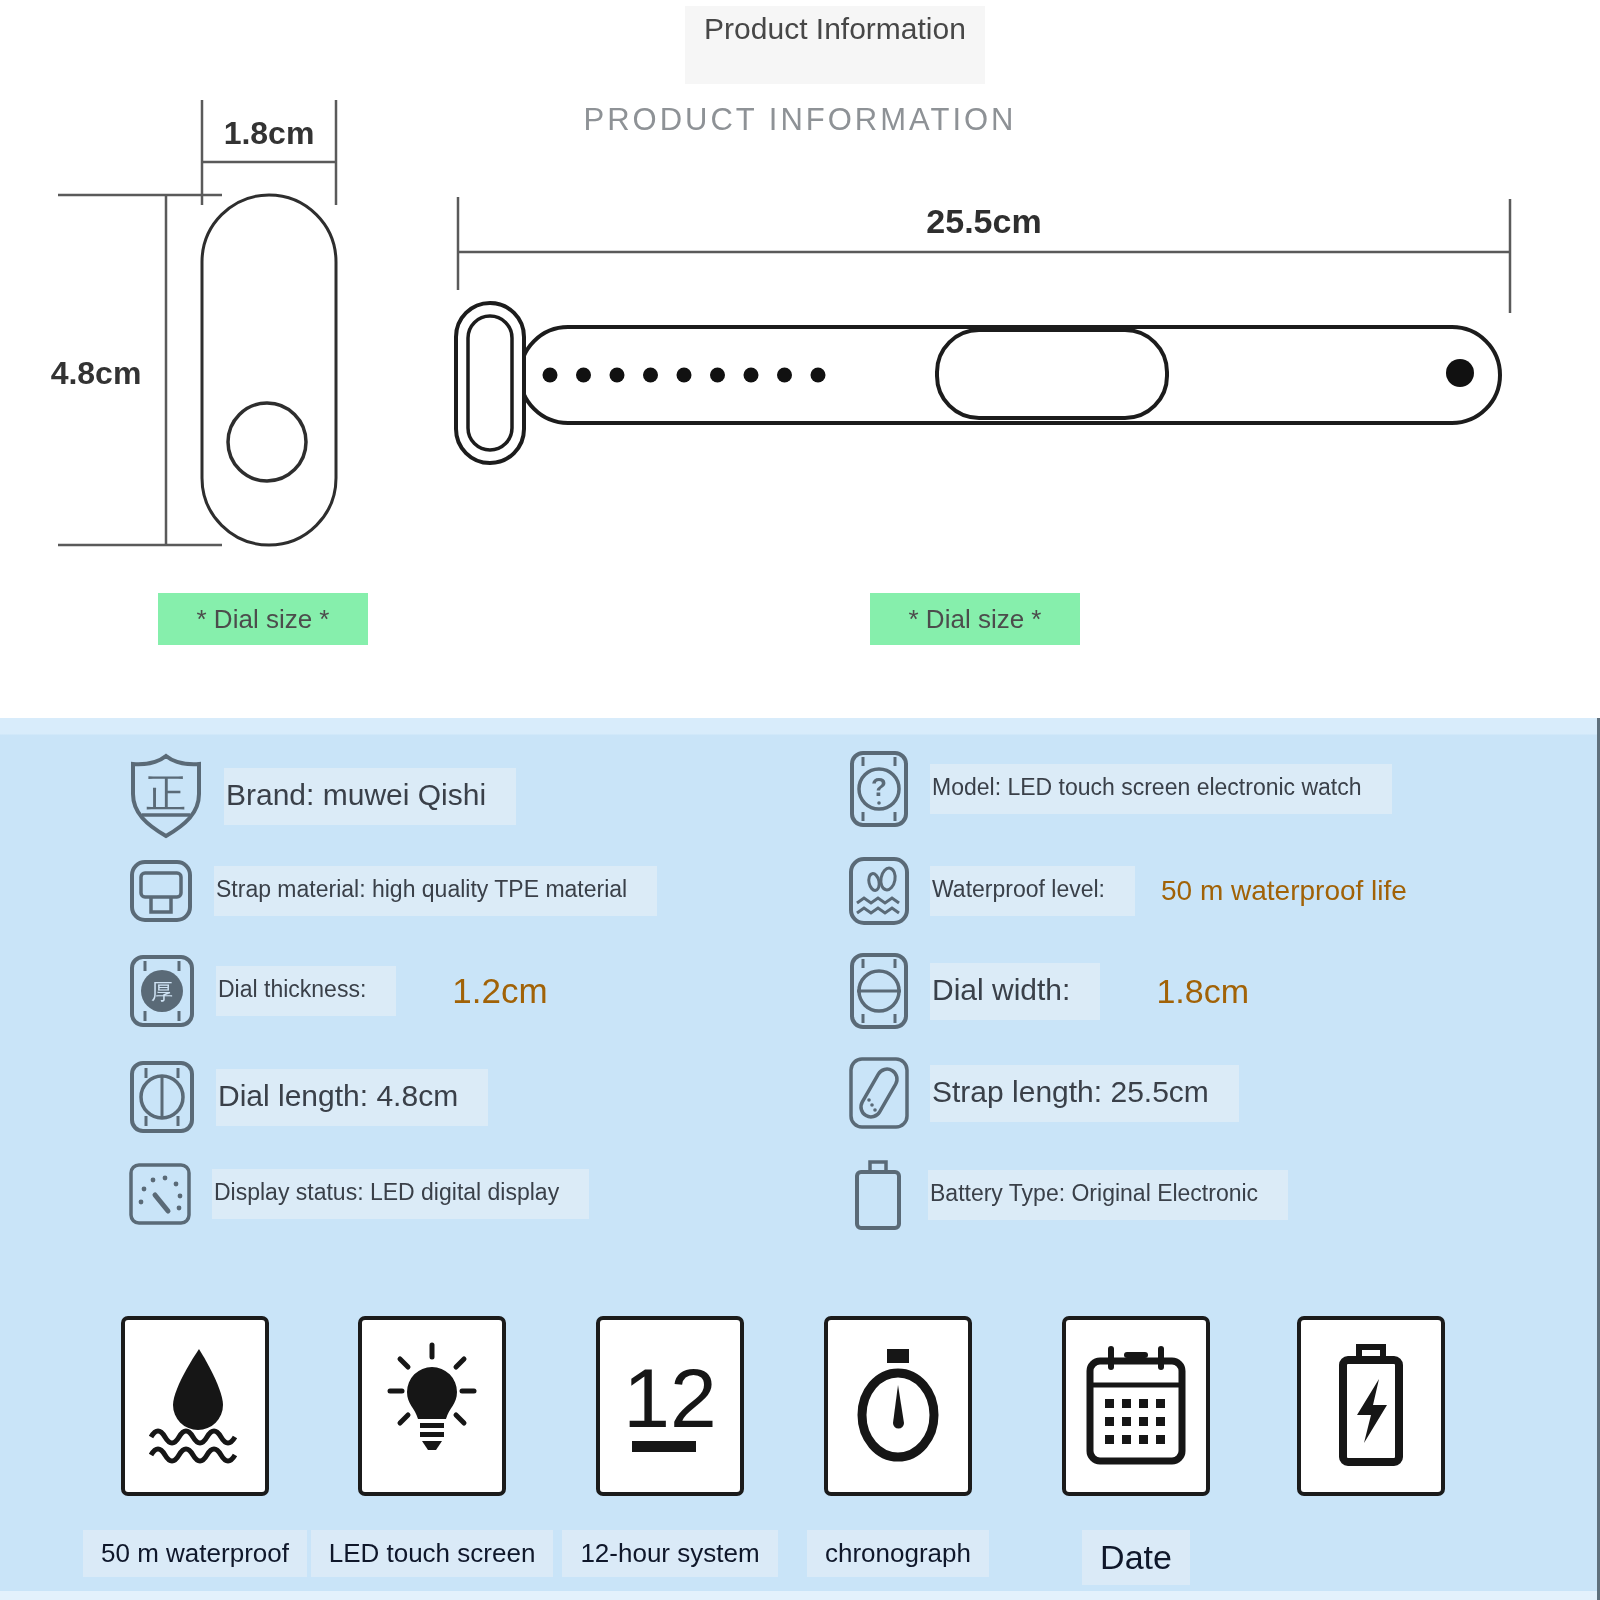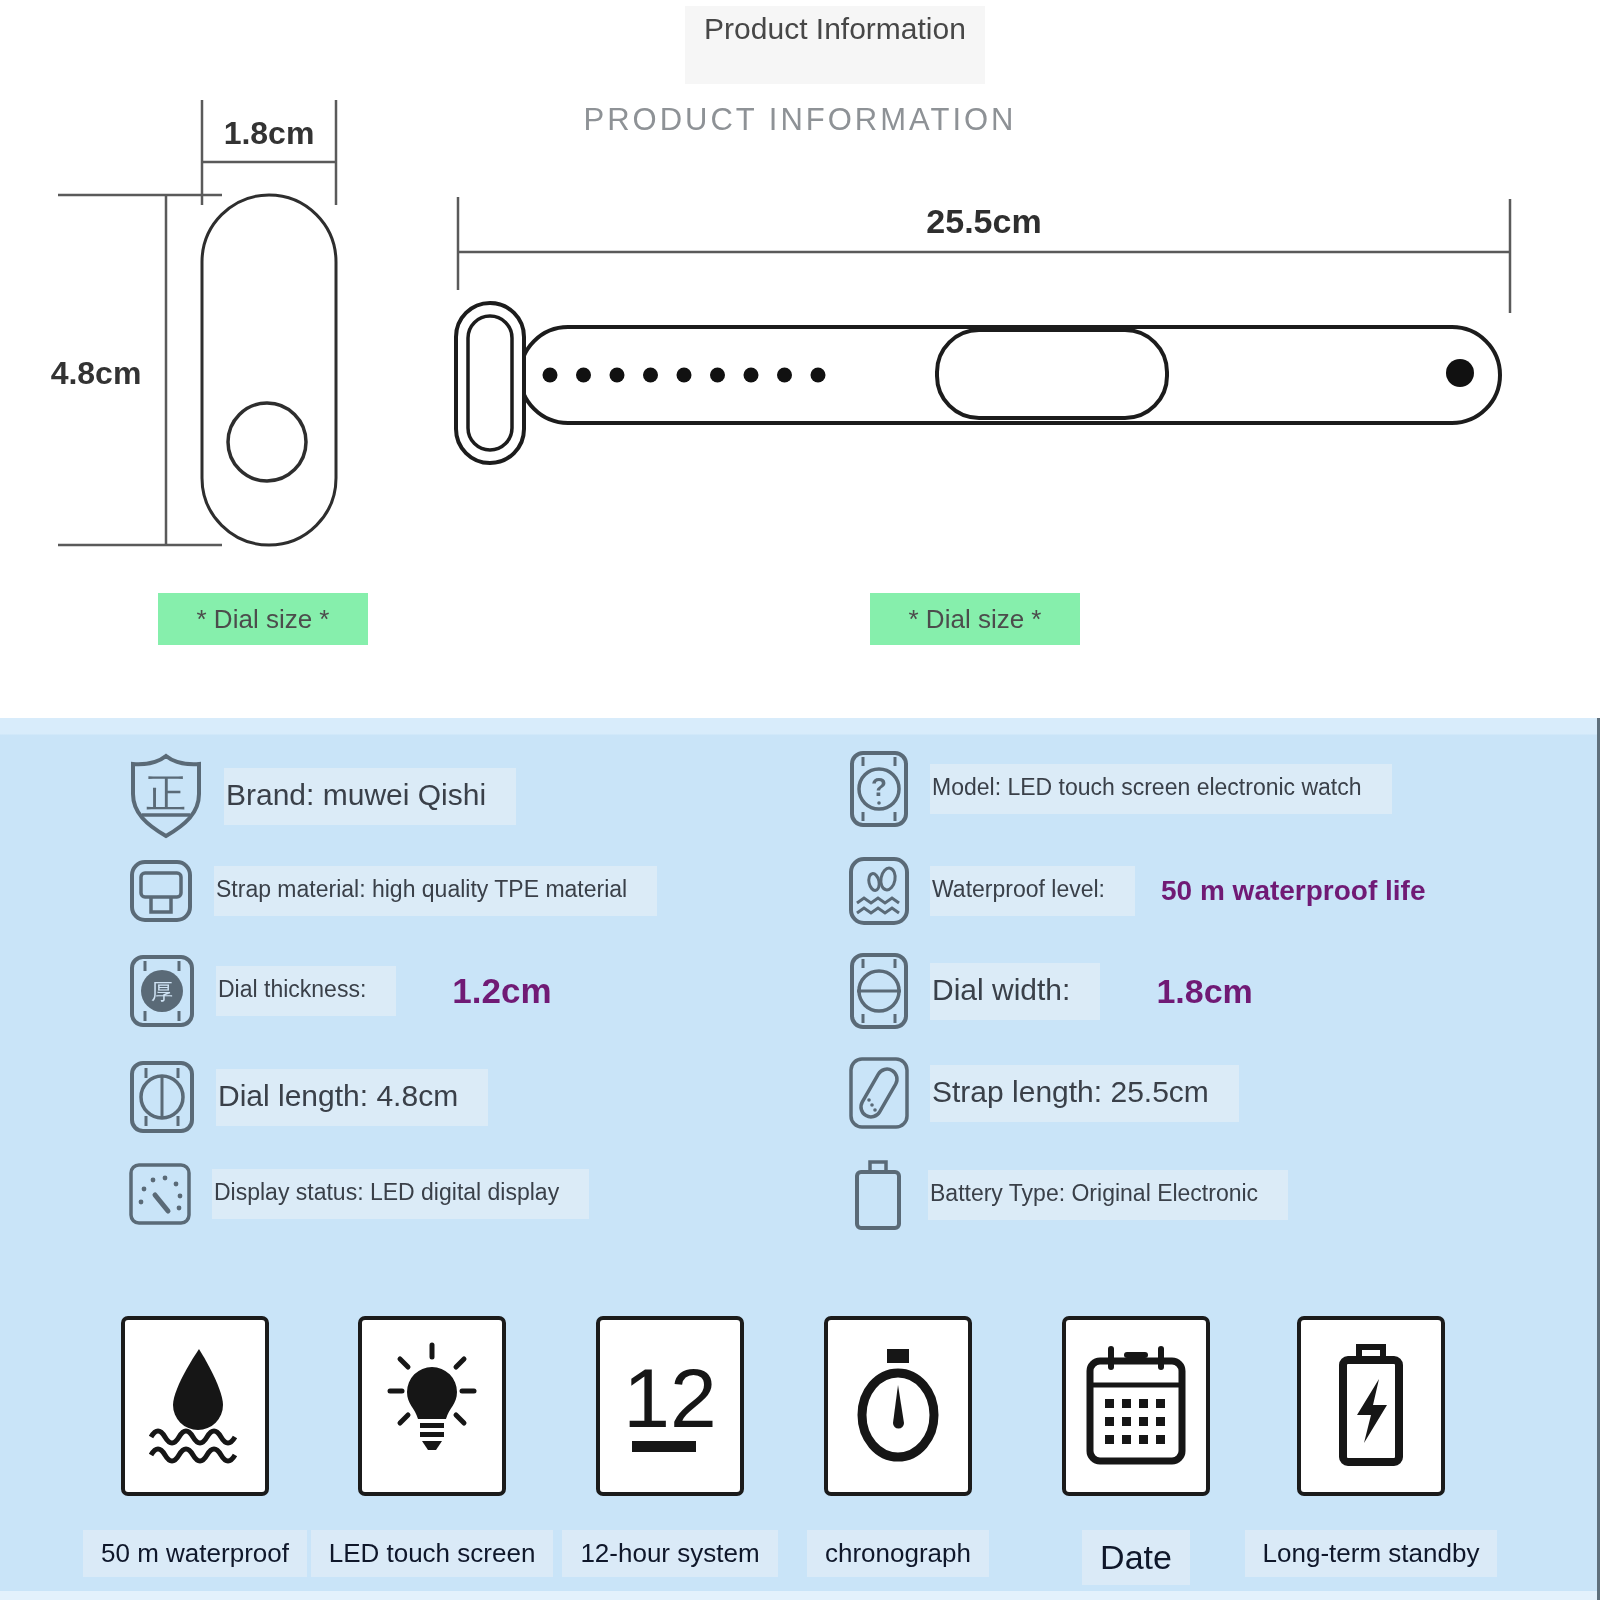--- a/index.html
+++ b/index.html
@@ -23,21 +23,21 @@
                 background:linear-gradient(180deg,#d8ecfb 0px,#d8ecfb 16px,#c9e4f8 17px);}
   .right-edge{right:0;top:718px;width:3px;height:882px;background:#5f707c;}
   .bottom-strip{left:0;top:1591px;width:1597px;height:9px;background:#e3f1fc;}
 
   .spec-row{position:absolute;display:flex;align-items:center;gap:20px;}
   .spec-icon{flex:0 0 auto;display:flex;align-items:center;}
   .spec-text{background:rgba(233,240,246,0.55);color:#3a4049;
              padding:10px 30px 13px 2px;white-space:nowrap;}
   .sm{font-size:23px;}
   .lg{font-size:30px;}
-  .spec-value{color:#701a75;white-space:nowrap;padding-left:36px;font-weight:bold;}
+  .spec-value{color:#a16207;white-space:nowrap;padding-left:36px;}
   .v35{font-size:35px;} .v28{font-size:28px;} .v34{font-size:34px;}
 
   
   .feature{position:absolute;top:1316px;width:230px;display:flex;
            flex-direction:column;align-items:center;}
   .feature-box{width:140px;height:172px;background:#ffffff;border:4px solid #1b1b1b;
                border-radius:7px;display:flex;align-items:center;justify-content:center;}
   .feature-label{margin-top:34px;background:rgba(230,238,246,0.6);padding:8px 18px;
                  font-size:26px;color:#0f172a;white-space:nowrap;}
   .feature-label.big{font-size:34px;}
@@ -327,16 +327,15 @@
   </div>
 
   <div class="feature" style="left:1256px">
     <div class="feature-box">
       <svg width="100" height="130" viewBox="0 0 100 130">
         <rect x="38" y="6" width="24" height="13" fill="none" stroke="#161616" stroke-width="6"></rect>
         <rect x="22" y="19" width="56" height="102" rx="5" fill="none" stroke="#161616" stroke-width="8"></rect>
         <path d="M58 38 L36 74 L50 74 L43 102 L66 64 L52 64 Z" fill="#161616"></path>
       </svg>
     </div>
-    <div class="feature-label">Long-term standby</div>
   </div>
 
 </div>
 
 </body></html>

